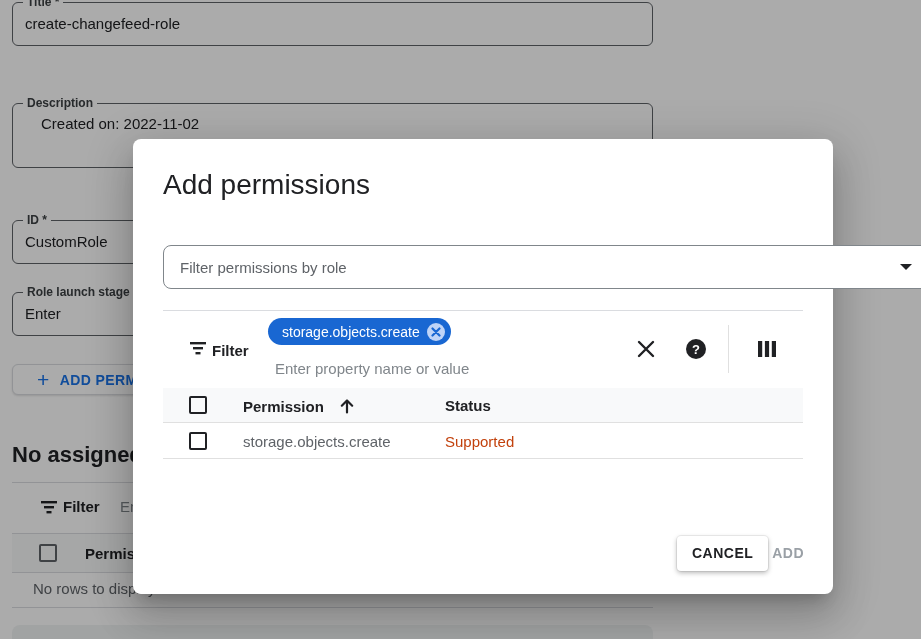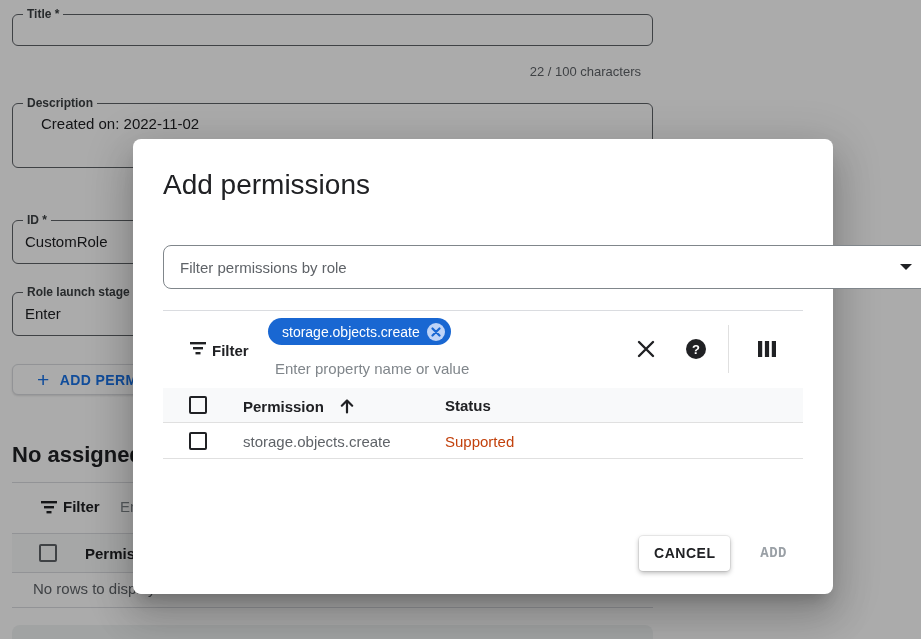--- a/index.html
+++ b/index.html
@@ -109,41 +109,41 @@
     position:absolute; left:30px; top:284px; width:640px; height:36px;
     background:#fff; border-bottom:1px solid #e0e0e0;
   }
   .mtable-header .cb, .mtable-row .cb { position:absolute; left:26px; top:8px; }
   .mtable-row .cb { top:9px; }
   .col-perm { position:absolute; left:80px; top:9px; font-size:15px; font-weight:700; color:#202124; display:flex; align-items:center; gap:14px; }
   .col-status-h { position:absolute; left:282px; top:9px; font-size:15px; font-weight:700; color:#202124; }
   .cell-perm { position:absolute; left:80px; top:10px; font-size:15px; color:#5f6368; }
   .cell-status { position:absolute; left:282px; top:10px; font-size:15px; color:#c2410c; }
 
-  .modal-footer { position:absolute; right:42px; top:396px; height:36px; display:flex; align-items:center; gap:26px; }
+  .modal-footer { position:absolute; right:25px; top:396px; height:36px; display:flex; align-items:center; }
   .cancel-btn {
     width:91px; height:35px; background:#fff; border:none; border-radius:4px;
     font-family:inherit; font-size:14px; font-weight:700; letter-spacing:.5px; color:#202124;
     box-shadow:0 0 0 1px rgba(0,0,0,.06), 0 2px 5px rgba(0,0,0,.28);
     display:flex; align-items:center; justify-content:center;
   }
   .add-btn {
-    background:none; border:none; font-family:Liberation Mono, monospace; font-size:14px; font-weight:700;
+    background:none; border:none; font-family:Liberation Sans, sans-serif; font-size:14px; font-weight:700;
     letter-spacing:.5px; color:#9aa0a6; padding:8px 4px;
   }
 </style>
 </head>
 <body>
 
 <div class="page">
 
-  <div class="field" style="left:12px; top:14px; width:641px; height:32px;text-align:right;">
+  <div class="field" style="left:12px; top:2px; width:641px; height:44px;text-align:right;">
     <span class="flabel">Title *</span>
-  </div>
-  <div class="char-counter">22 / 100 characters</div>
+    <span class="fvalue" style="top:12px;">create-changefeed-role</span>
+  </div>
 
   <div class="field" style="left:12px; top:103px; width:641px; height:65px;padding-left:24px;">
     <span class="flabel">Description</span>
     <span class="fvalue" style="top:11px;margin-left:16px;">Created on: 2022-11-02</span>
   </div>
 
   <div class="field" style="left:12px; top:220px; width:641px; height:44px;">
     <span class="flabel">ID *</span>
     <span class="fvalue" style="top:12px;">CustomRole</span>
   </div>

